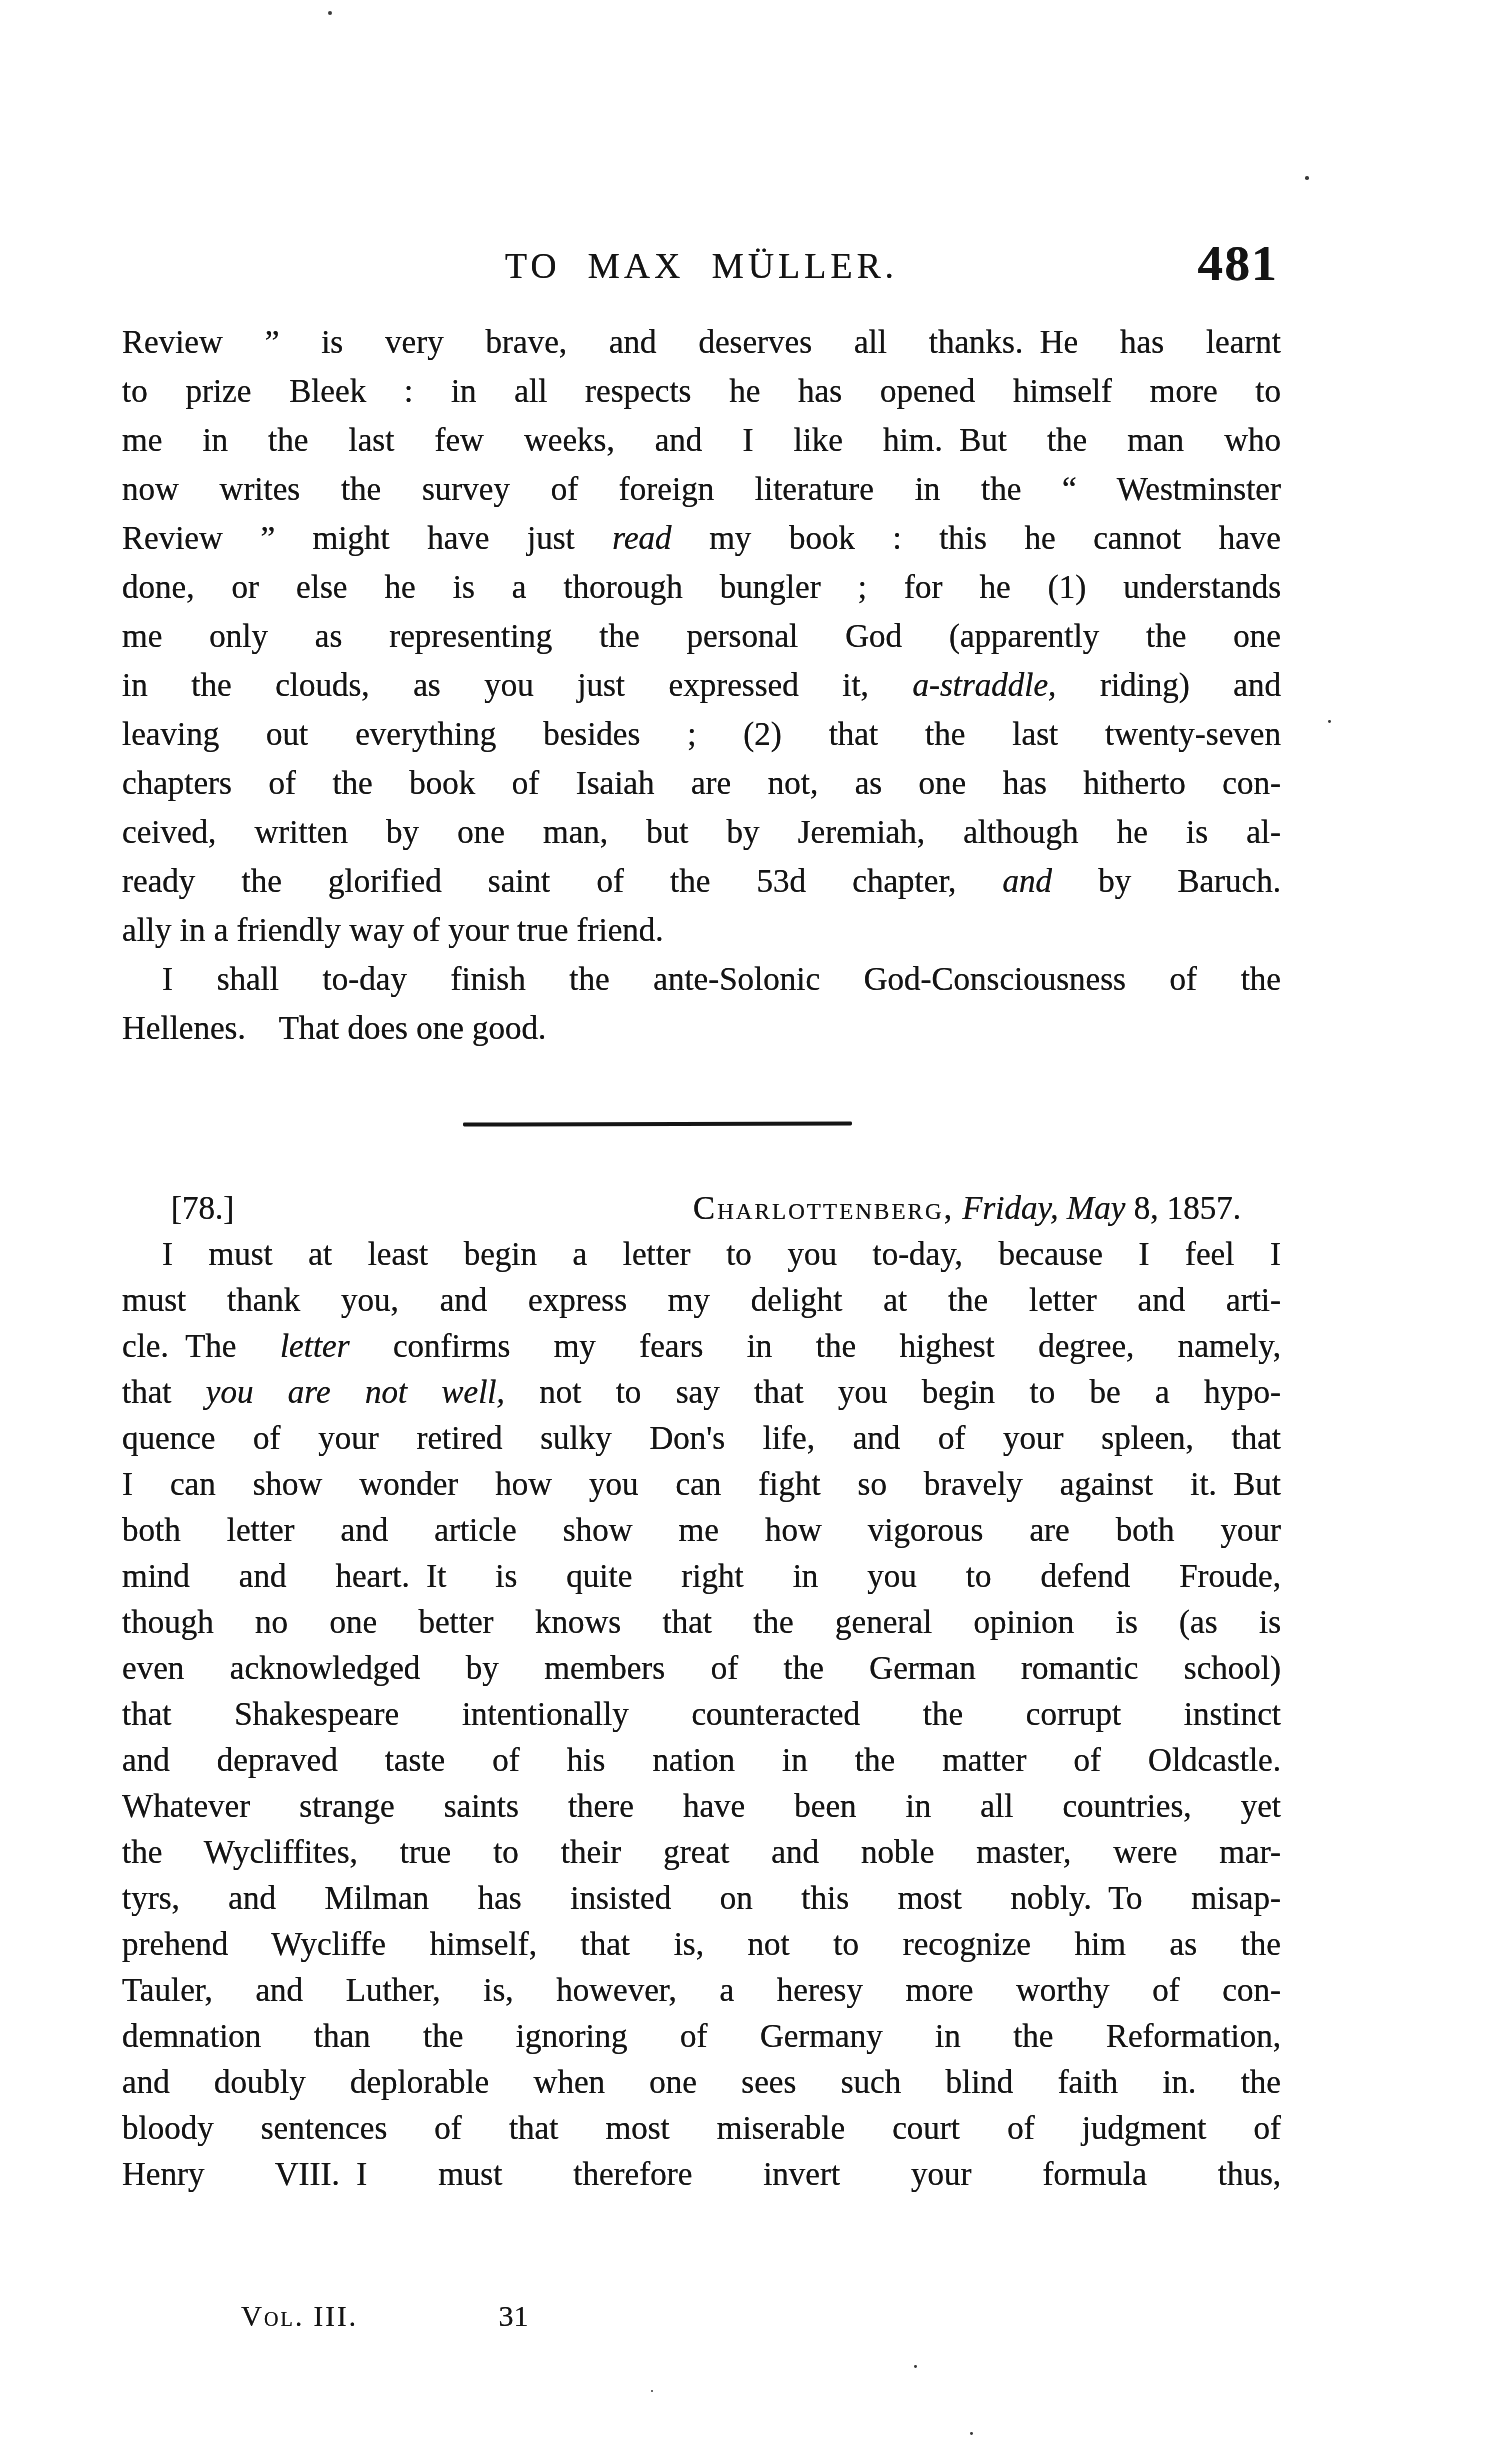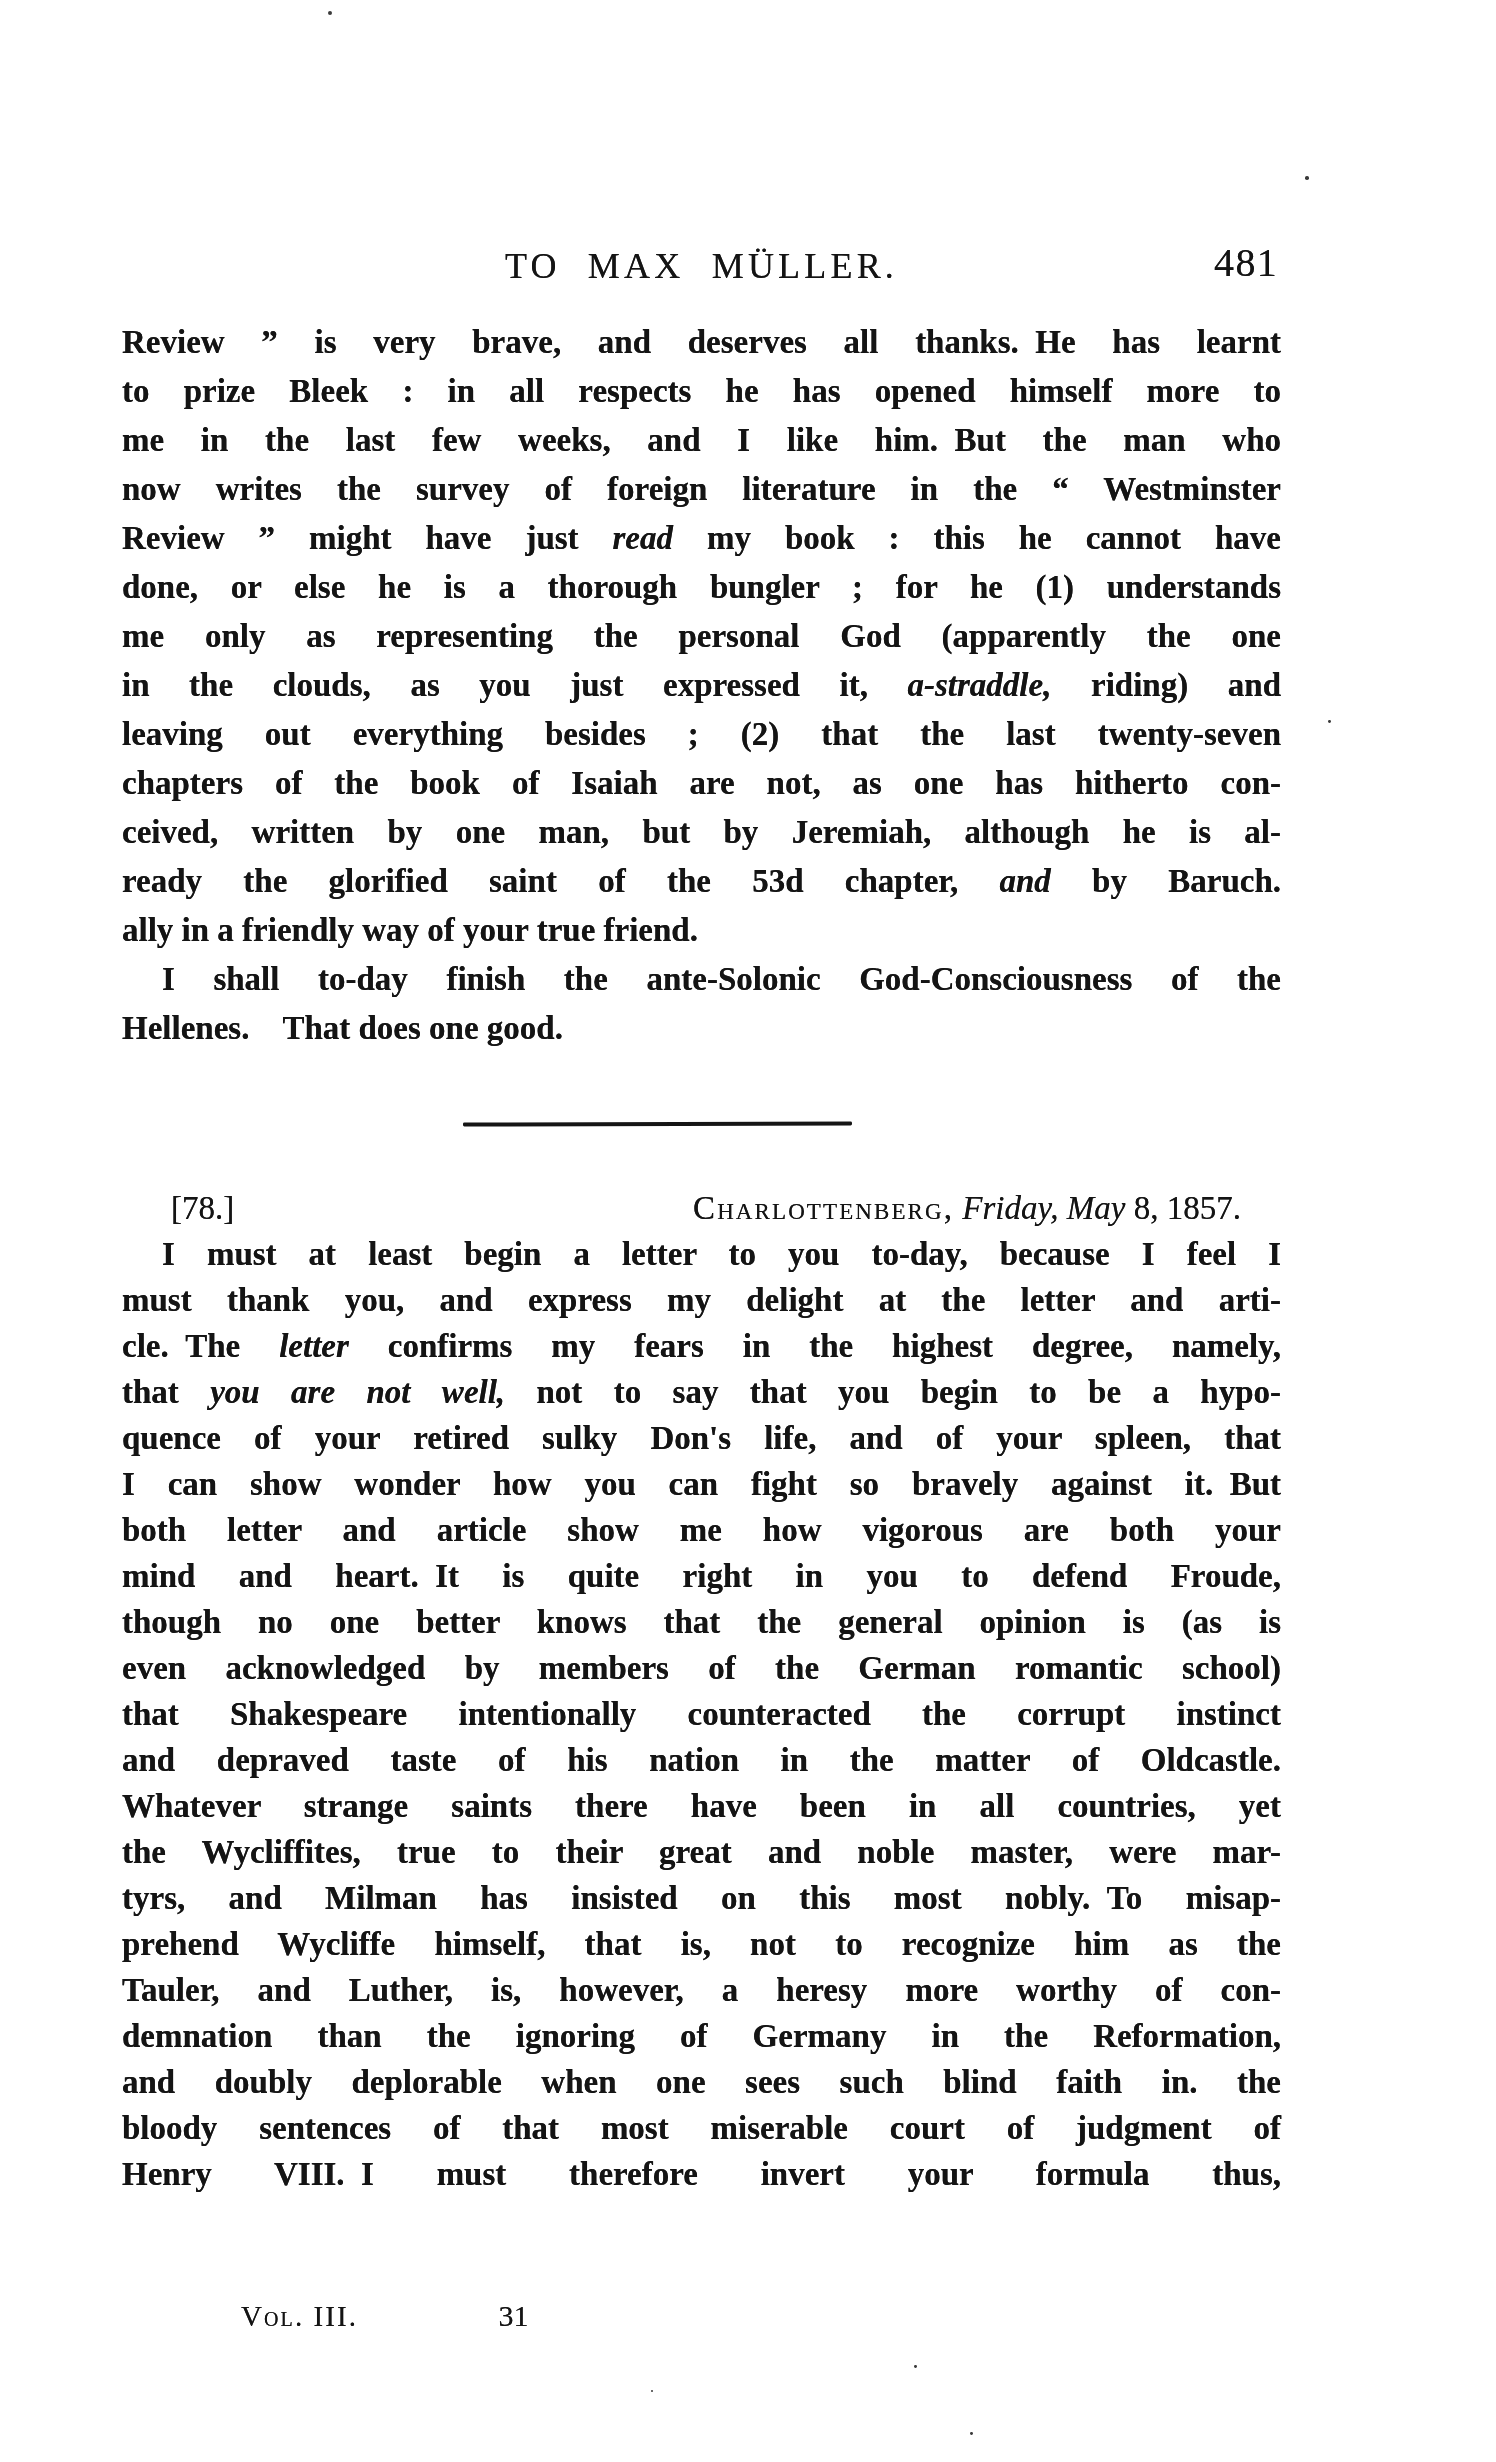--- a/index.html
+++ b/index.html
@@ -3,23 +3,23 @@
 <meta charset="utf-8">
 <style>
   html,body{margin:0;padding:0;background:#ffffff;}
   .page{position:relative;width:1496px;height:2462px;background:#ffffff;overflow:hidden;
         font-family:"Liberation Serif","DejaVu Serif",serif;color:#141414;
         text-shadow:0 0 0.4px rgba(10,10,10,.8);}
   
   .header{position:absolute;top:243px;left:122px;width:1159px;height:46px;line-height:46px;}
   .title{position:absolute;left:50%;transform:translateX(-50%);font-size:36px;
          letter-spacing:4.2px;word-spacing:14px;white-space:nowrap;}
-  .pagenum{position:absolute;right:2.8px;top:-2.8px;font-size:40px;letter-spacing:1.4px;}
+  .pagenum{position:absolute;right:2.8px;top:-2.8px;font-size:51px;letter-spacing:1.4px;font-weight:bold;}
   
-  .block{position:absolute;left:122px;width:1159px;font-size:33px;font-weight:bold;}
+  .block{position:absolute;left:122px;width:1159px;font-size:33px;}
   .block1{top:318px;}
   .block1 .line{height:49px;line-height:49px;}
   .block2{top:1231px;}
   .block2 .line{height:46px;line-height:46px;}
   .line{text-align:justify;text-align-last:justify;white-space:normal;}
   .line.end{text-align-last:left;}
   .line.ind{text-indent:40px;}
   .it{font-style:italic;}
   .sc{font-variant:small-caps;letter-spacing:2.1px;}
   

